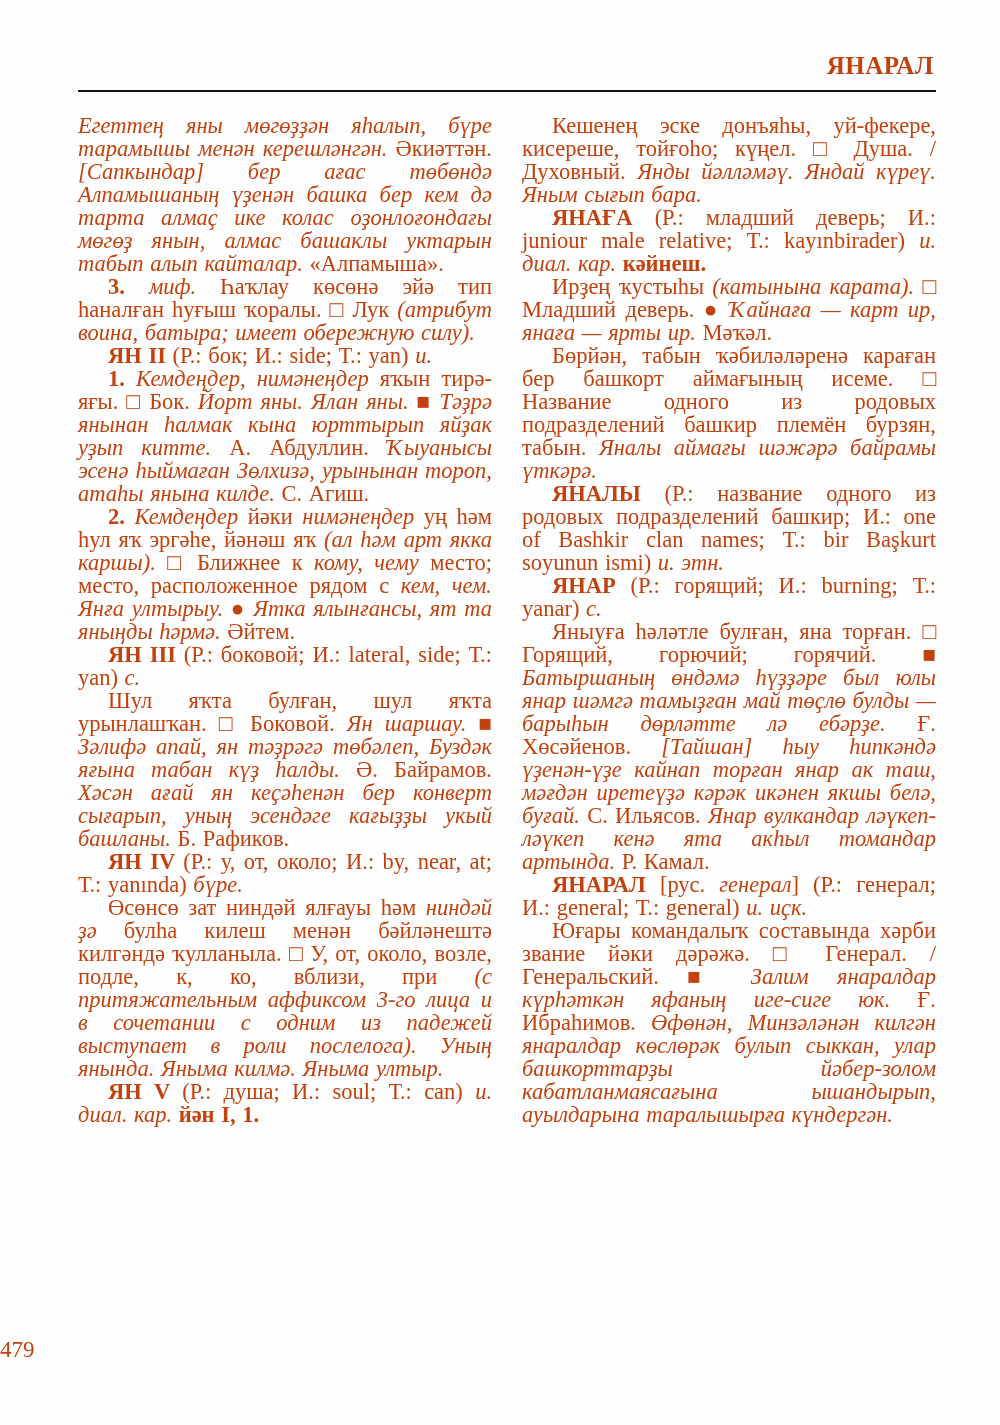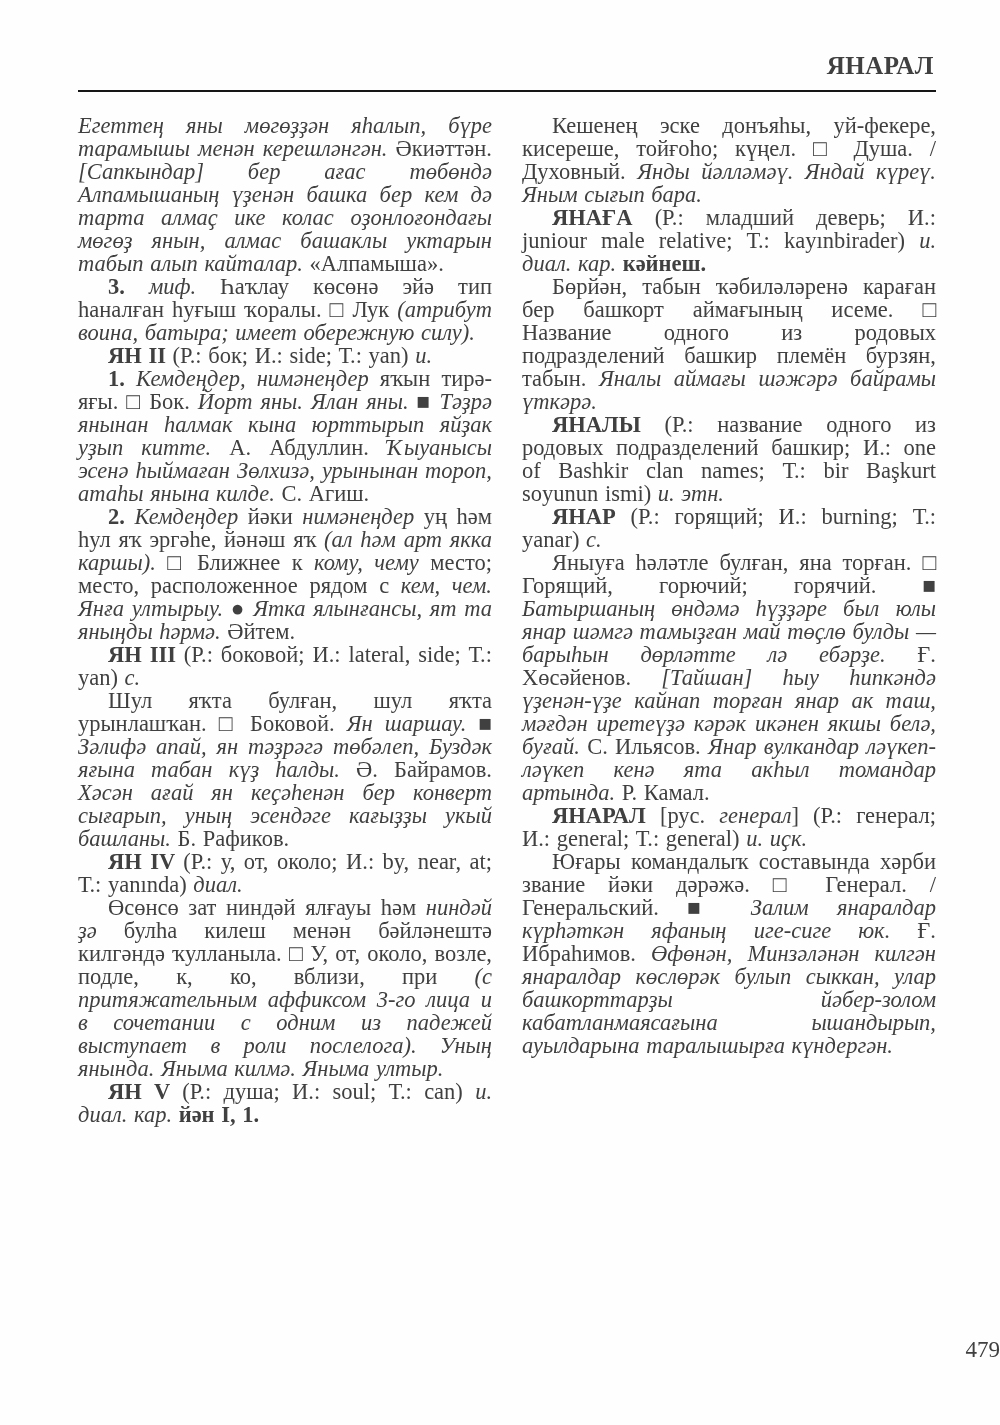--- a/index.html
+++ b/index.html
@@ -5,21 +5,21 @@
   html, body {
     margin: 0;
     padding: 0;
     background: #ffffff;
   }
   .page {
     position: relative;
     width: 1000px;
     height: 1425px;
     background: #fefefe;
-    color: #404040;
+    color: #c2410c;
     font-family: "Liberation Serif", "DejaVu Serif", serif;
     box-sizing: border-box;
     padding: 52px 64px 0 78px;
     overflow: hidden;
   }
   .running-head {
     text-align: right;
     font-weight: bold;
     font-size: 25px;
     letter-spacing: 0.5px;
@@ -53,46 +53,47 @@
     text-indent: 0;
   }
   .run-r { font-style: normal; font-weight: normal; }
   .run-i { font-style: italic; font-weight: normal; }
   .run-b { font-style: normal; font-weight: bold; }
   .page-number {
     position: absolute;
     bottom: 62px;
     left: 0;
     width: 100%;
-    text-align: right;
+    text-align: left;
     font-size: 23px;
   }
 </style>
 </head>
 <body>
 
 <div class="page">
   <div class="running-head">ЯНАРАЛ</div>
   <hr class="head-rule">
   <div class="columns">
     <div class="column">
         <p class="noindent"><span class="run-i">Егеттең яны мөгөҙҙән яһалып, бүре тарамышы менән керешләнгән. </span><span class="run-r">Әкиәттән. </span><span class="run-i">[Сапкындар] бер ағас төбөндә Алпамышаның үҙенән башка бер кем дә тарта алмаҫ ике колас оҙонлоғондағы мөгөҙ янын, алмас башаклы уктарын табып алып кайталар. </span><span class="run-r">«Алпамыша».</span></p>
         <p><span class="run-b">3. </span><span class="run-i">миф. </span><span class="run-r">Һаҡлау көсөнә эйә тип һаналған һуғыш ҡоралы. □ Лук </span><span class="run-i">(атрибут воина, батыра; имеет обережную силу).</span></p>
         <p><span class="run-b">ЯН II </span><span class="run-r">(Р.: бок; И.: side; Т.: yan) </span><span class="run-i">и.</span></p>
         <p><span class="run-b">1. </span><span class="run-i">Кемдеңдер, нимәнеңдер </span><span class="run-r">яҡын тирә-яғы. □ Бок. </span><span class="run-i">Йорт яны. Ялан яны. </span><span class="run-r">■ </span><span class="run-i">Тәҙрә янынан һалмак кына юрттырып яйҙак уҙып китте. </span><span class="run-r">А. Абдуллин. </span><span class="run-i">Ҡыуанысы эсенә һыймаған Зөлхизә, урынынан тороп, атаһы янына килде. </span><span class="run-r">С. Агиш.</span></p>
         <p><span class="run-b">2. </span><span class="run-i">Кемдеңдер </span><span class="run-r">йәки </span><span class="run-i">нимәнеңдер </span><span class="run-r">уң һәм һул яҡ эргәһе, йәнәш яҡ </span><span class="run-i">(ал һәм арт якка каршы). </span><span class="run-r">□ Ближнее к </span><span class="run-i">кому, чему </span><span class="run-r">место; место, расположенное рядом с </span><span class="run-i">кем, чем. Янға ултырыу. </span><span class="run-r">● </span><span class="run-i">Ятка ялынғансы, ят та яныңды һәрмә. </span><span class="run-r">Әйтем.</span></p>
         <p><span class="run-b">ЯН III </span><span class="run-r">(Р.: боковой; И.: lateral, side; Т.: yan) </span><span class="run-i">с.</span></p>
         <p><span class="run-r">Шул яҡта булған, шул яҡта урынлашҡан. □ Боковой. </span><span class="run-i">Ян шаршау. </span><span class="run-r">■ </span><span class="run-i">Зәлифә апай, ян тәҙрәгә төбәлеп, Буздәк яғына табан күҙ һалды. </span><span class="run-r">Ә. Байрамов. </span><span class="run-i">Хәсән ағай ян кеҫәһенән бер конверт сығарып, уның эсендәге кағыҙҙы укый башланы. </span><span class="run-r">Б. Рафиков.</span></p>
-        <p><span class="run-b">ЯН IV </span><span class="run-r">(Р.: у, от, около; И.: by, near, at; Т.: yanında) </span><span class="run-i">диал.</span></p>
+        <p><span class="run-b">ЯН IV </span><span class="run-r">(Р.: у, от, около; И.: by, near, at; Т.: yanında) </span><span class="run-i">бүре.</span></p>
         <p><span class="run-r">Өсөнсө зат ниндәй ялғауы һәм </span><span class="run-i">ниндәй ҙә </span><span class="run-r">булһа килеш менән бәйләнештә килгәндә ҡулланыла. □ У, от, около, возле, подле, к, ко, вблизи, при </span><span class="run-i">(с притяжательным аффиксом 3-го лица и в сочетании с одним из падежей выступает в роли послелога). Уның янында. Яныма килмә. Яныма ултыр.</span></p>
         <p><span class="run-b">ЯН V </span><span class="run-r">(Р.: душа; И.: soul; Т.: can) </span><span class="run-i">и. диал. кар. </span><span class="run-b">йән I, 1.</span></p>
       </div>
     <div class="column">
         <p><span class="run-r">Кешенең эске донъяһы, уй-фекере, кисереше, тойғоһо; күңел. □ Душа. / Духовный. </span><span class="run-i">Янды йәлләмәү. Яндай күреү. Яным сығып бара.</span></p>
         <p><span class="run-b">ЯНАҒА </span><span class="run-r">(Р.: младший деверь; И.: juniour male relative; Т.: kayınbirader) </span><span class="run-i">и. диал. кар. </span><span class="run-b">кәйнеш.</span></p>
+        <p><span class="run-r">Ирҙең ҡустыһы </span><span class="run-i">(катынына карата). </span><span class="run-r">□ Младший деверь. ● </span><span class="run-i">Ҡайнаға — карт ир, янаға — ярты ир. </span><span class="run-r">Мәҡәл.</span></p>
         <p><span class="run-r">Бөрйән, табын ҡәбиләләренә караған бер башкорт аймағының исеме. □ Название одного из родовых подразделений башкир племён бурзян, табын. </span><span class="run-i">Яналы аймағы шәжәрә байрамы үткәрә.</span></p>
         <p><span class="run-b">ЯНАЛЫ </span><span class="run-r">(Р.: название одного из родовых подразделений башкир; И.: one of Bashkir clan names; Т.: bir Başkurt soyunun ismi) </span><span class="run-i">и. этн.</span></p>
         <p><span class="run-b">ЯНАР </span><span class="run-r">(Р.: горящий; И.: burning; Т.: yanar) </span><span class="run-i">с.</span></p>
         <p><span class="run-r">Яныуға һәләтле булған, яна торған. □ Горящий, горючий; горячий. ■ </span><span class="run-i">Батыршаның өндәмә һүҙҙәре был юлы янар шәмгә тамыҙған май төҫлө булды — барыһын дөрләтте лә ебәрҙе. </span><span class="run-r">Ғ. Хөсәйенов. </span><span class="run-i">[Тайшан] һыу һипкәндә үҙенән-үҙе кайнап торған янар ак таш, мәғдән иретеүҙә кәрәк икәнен якшы белә, буғай. </span><span class="run-r">С. Ильясов. </span><span class="run-i">Янар вулкандар ләүкеп-ләүкеп кенә ята акһыл томандар артында. </span><span class="run-r">Р. Камал.</span></p>
         <p><span class="run-b">ЯНАРАЛ </span><span class="run-r">[рус. </span><span class="run-i">генерал</span><span class="run-r">] (Р.: генерал; И.: general; Т.: general) </span><span class="run-i">и. иҫк.</span></p>
         <p><span class="run-r">Юғары командалыҡ составында хәрби звание йәки дәрәжә. □ Генерал. / Генеральский. ■ </span><span class="run-i">Залим янаралдар күрһәткән яфаның иге-сиге юк. </span><span class="run-r">Ғ. Ибраһимов. </span><span class="run-i">Өфөнән, Минзәләнән килгән янаралдар көслөрәк булып сыккан, улар башкорттарҙы йәбер-золом кабатланмаясағына ышандырып, ауылдарына таралышырға күндергән. </span></p>
       </div>
   </div>
   <div class="page-number">479</div>
 </div>

